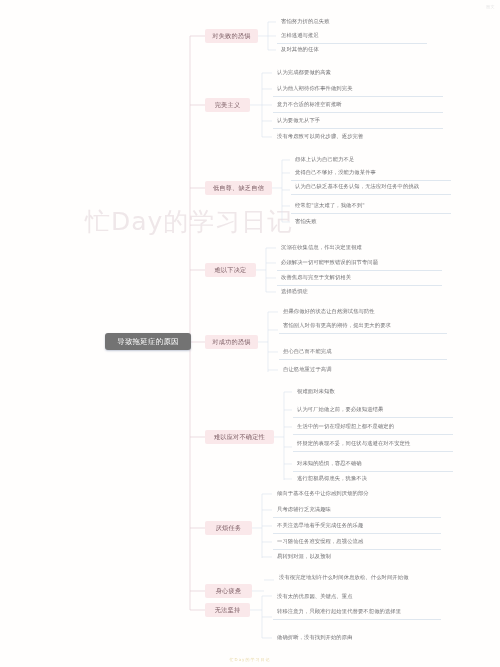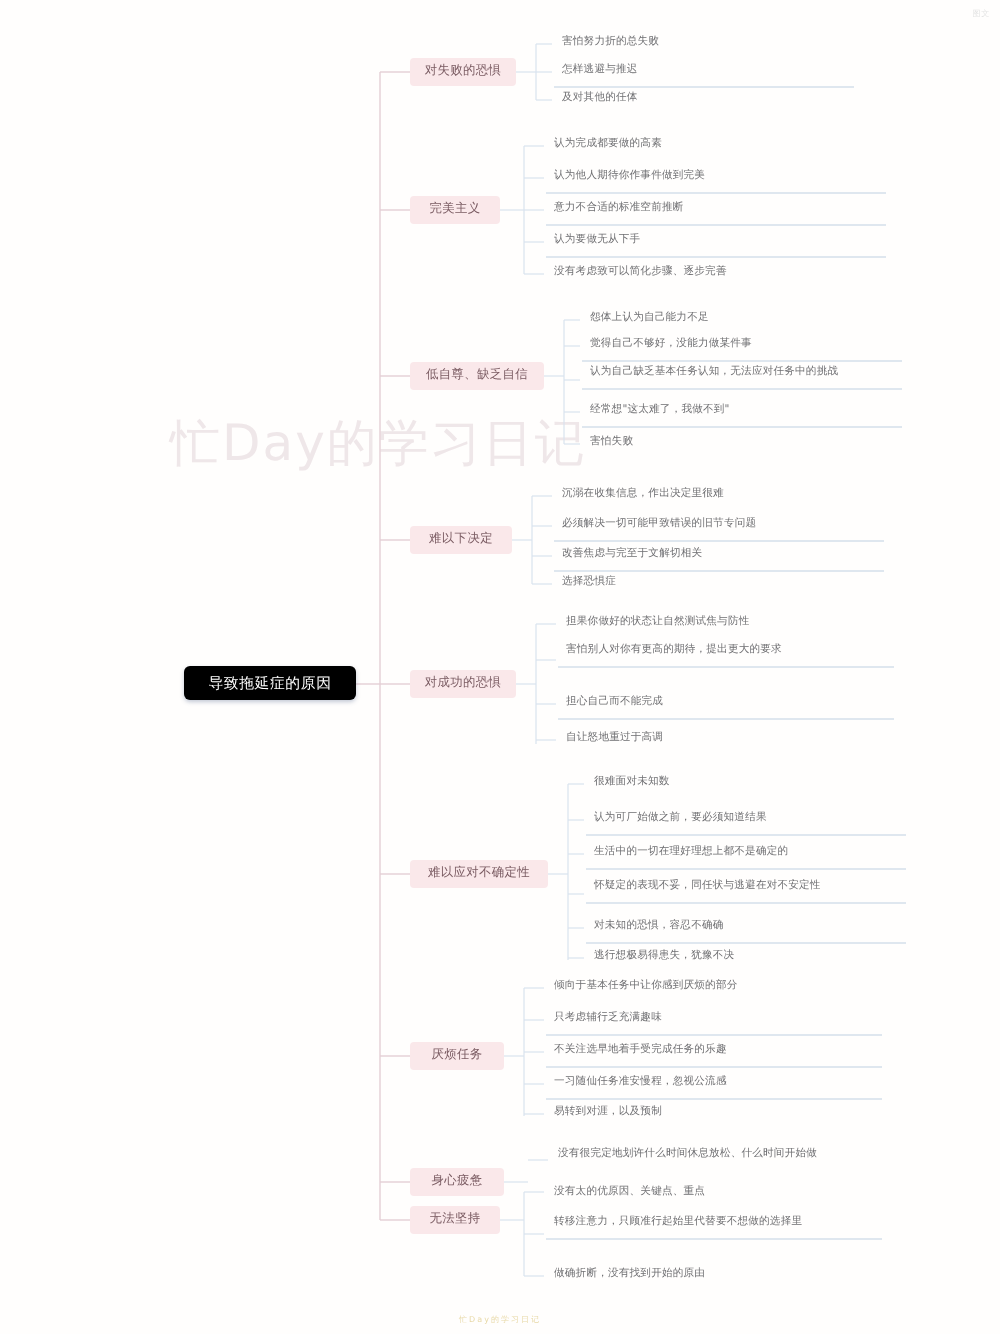--- a/index.html
+++ b/index.html
@@ -9,29 +9,30 @@
     font-family:"DejaVu Sans","Liberation Sans",sans-serif;
     overflow:hidden;
     position:relative;
   }
   #map{position:absolute;inset:0;}
   svg.links{position:absolute;left:0;top:0;width:500px;height:667px;pointer-events:none;}
 
   .node{position:absolute;box-sizing:border-box;white-space:normal;}
 
   .root{
-    background:#000000;
+    background:#737373;
     color:#ffffff;
     border-radius:3px;
     font-size:7.4px;
     line-height:1.25;
     letter-spacing:.3px;
     padding:4px 7px;
     text-align:center;
     box-shadow:0 1px 2px rgba(80,100,140,.35);
+    margin-left:13px;
   }
   .branch{
     background:#fae8ea;
     color:#7a5b62;
     border-radius:2px;
     font-size:6.2px;
     line-height:1.25;
     letter-spacing:.2px;
     padding:3px 6px;
     text-align:center;

